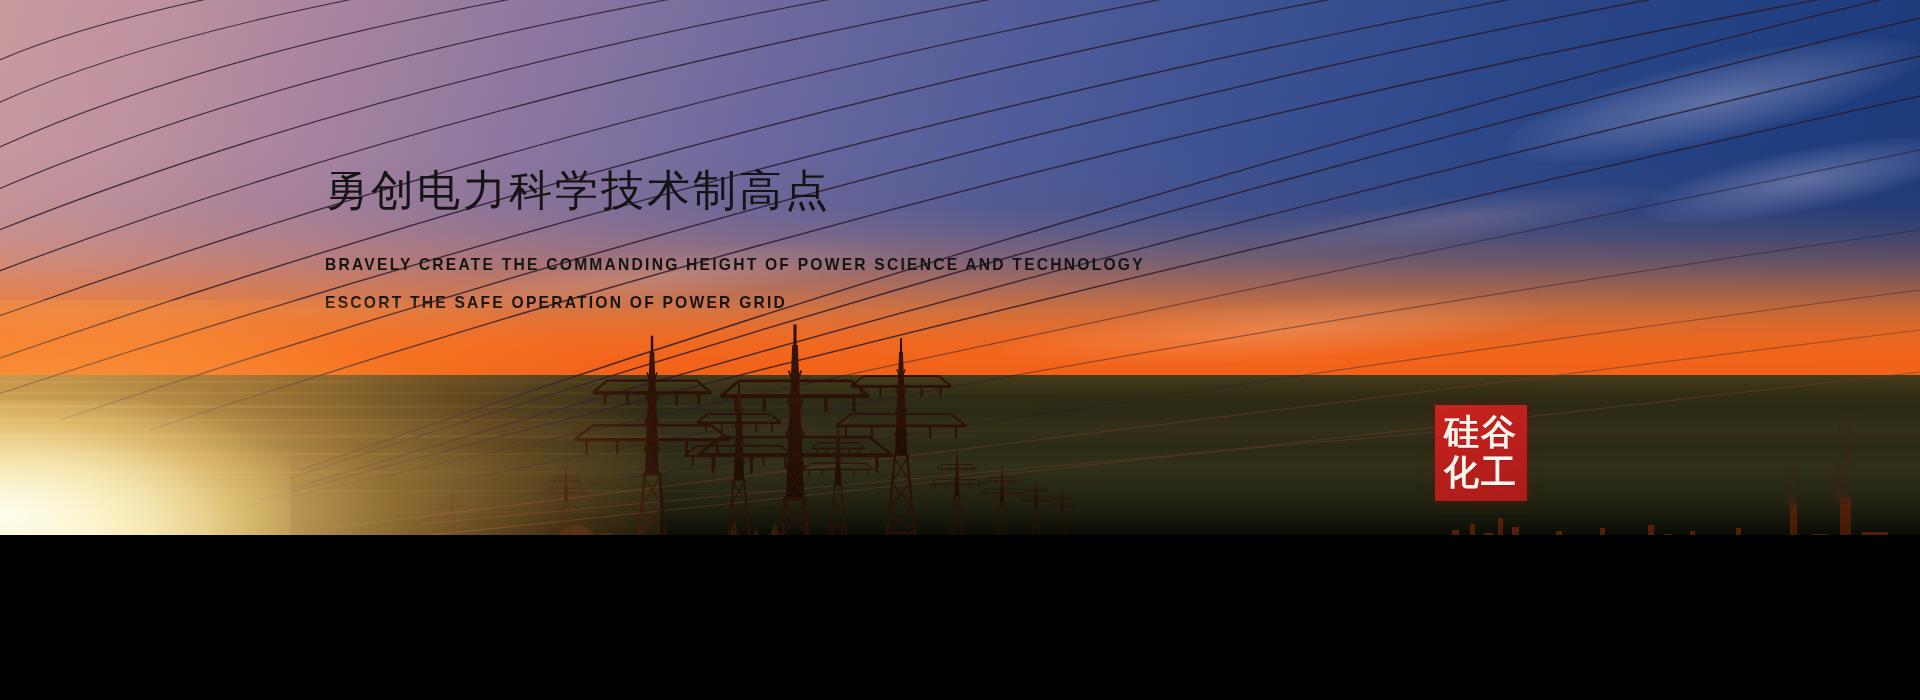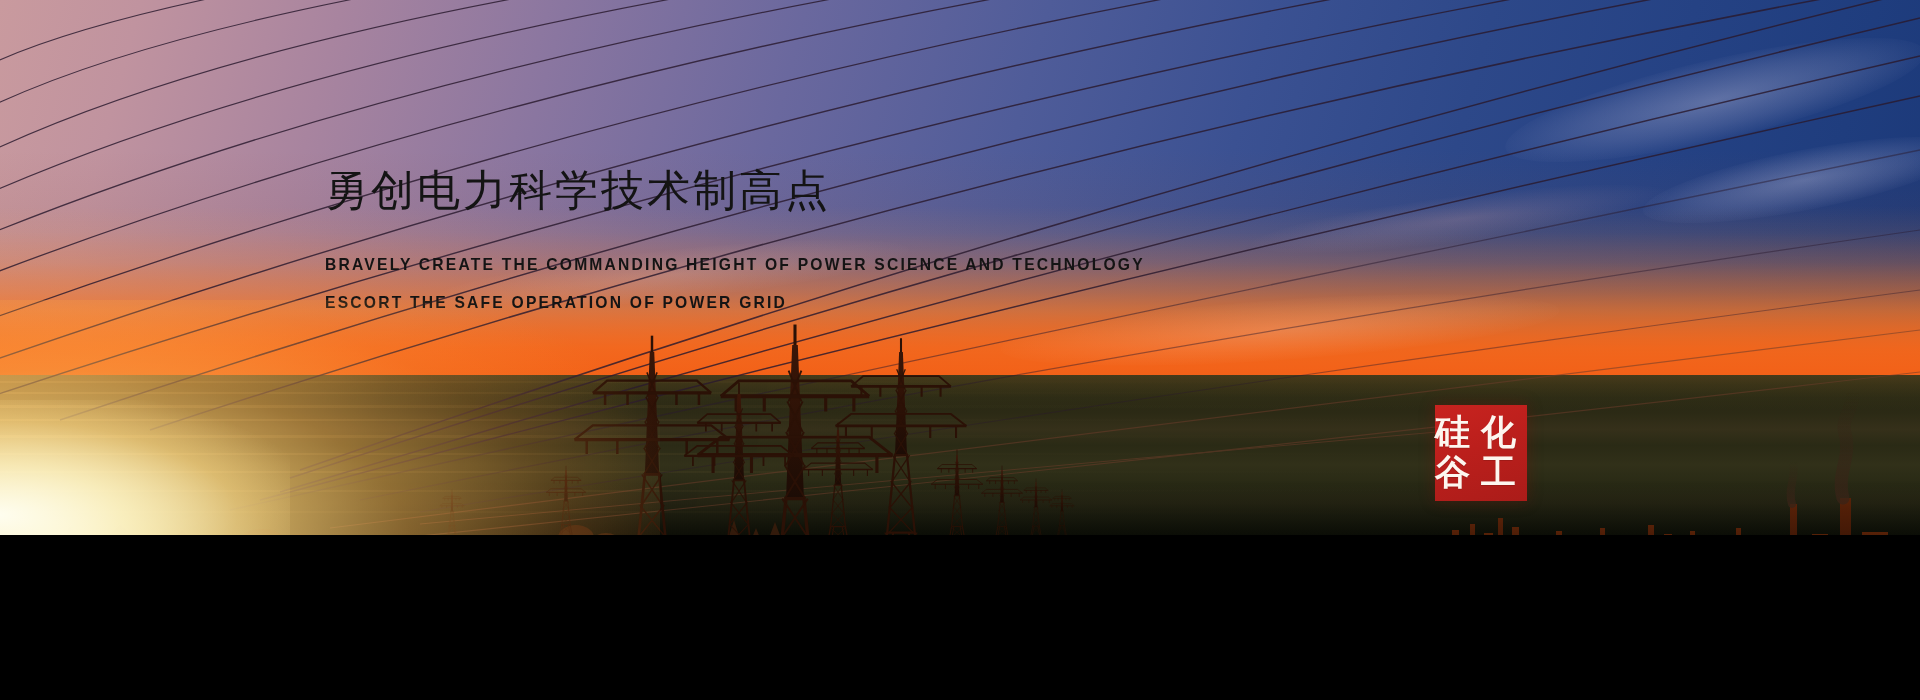--- a/index.html
+++ b/index.html
@@ -162,21 +162,21 @@
     transform:scaleX(0.92);
     transform-origin:left center;
   }
 
   
   .seal {
     position:absolute;
     left:1435px; top:405px;
     width:92px; height:96px;
     background:linear-gradient(160deg,#c8231f 0%,#bb1f1c 45%,#ab1c19 100%);
-    display:flex; flex-direction:row;
+    display:flex; flex-direction:column;
     align-items:center; justify-content:center;
     box-shadow:0 0 14px rgba(120,20,10,0.35);
   }
   .seal-row {
     font-family:"Liberation Serif", serif;
     color:#fdf6ef;
     font-size:35px;
     line-height:40px;
     letter-spacing:2px;
     font-weight:bold;

